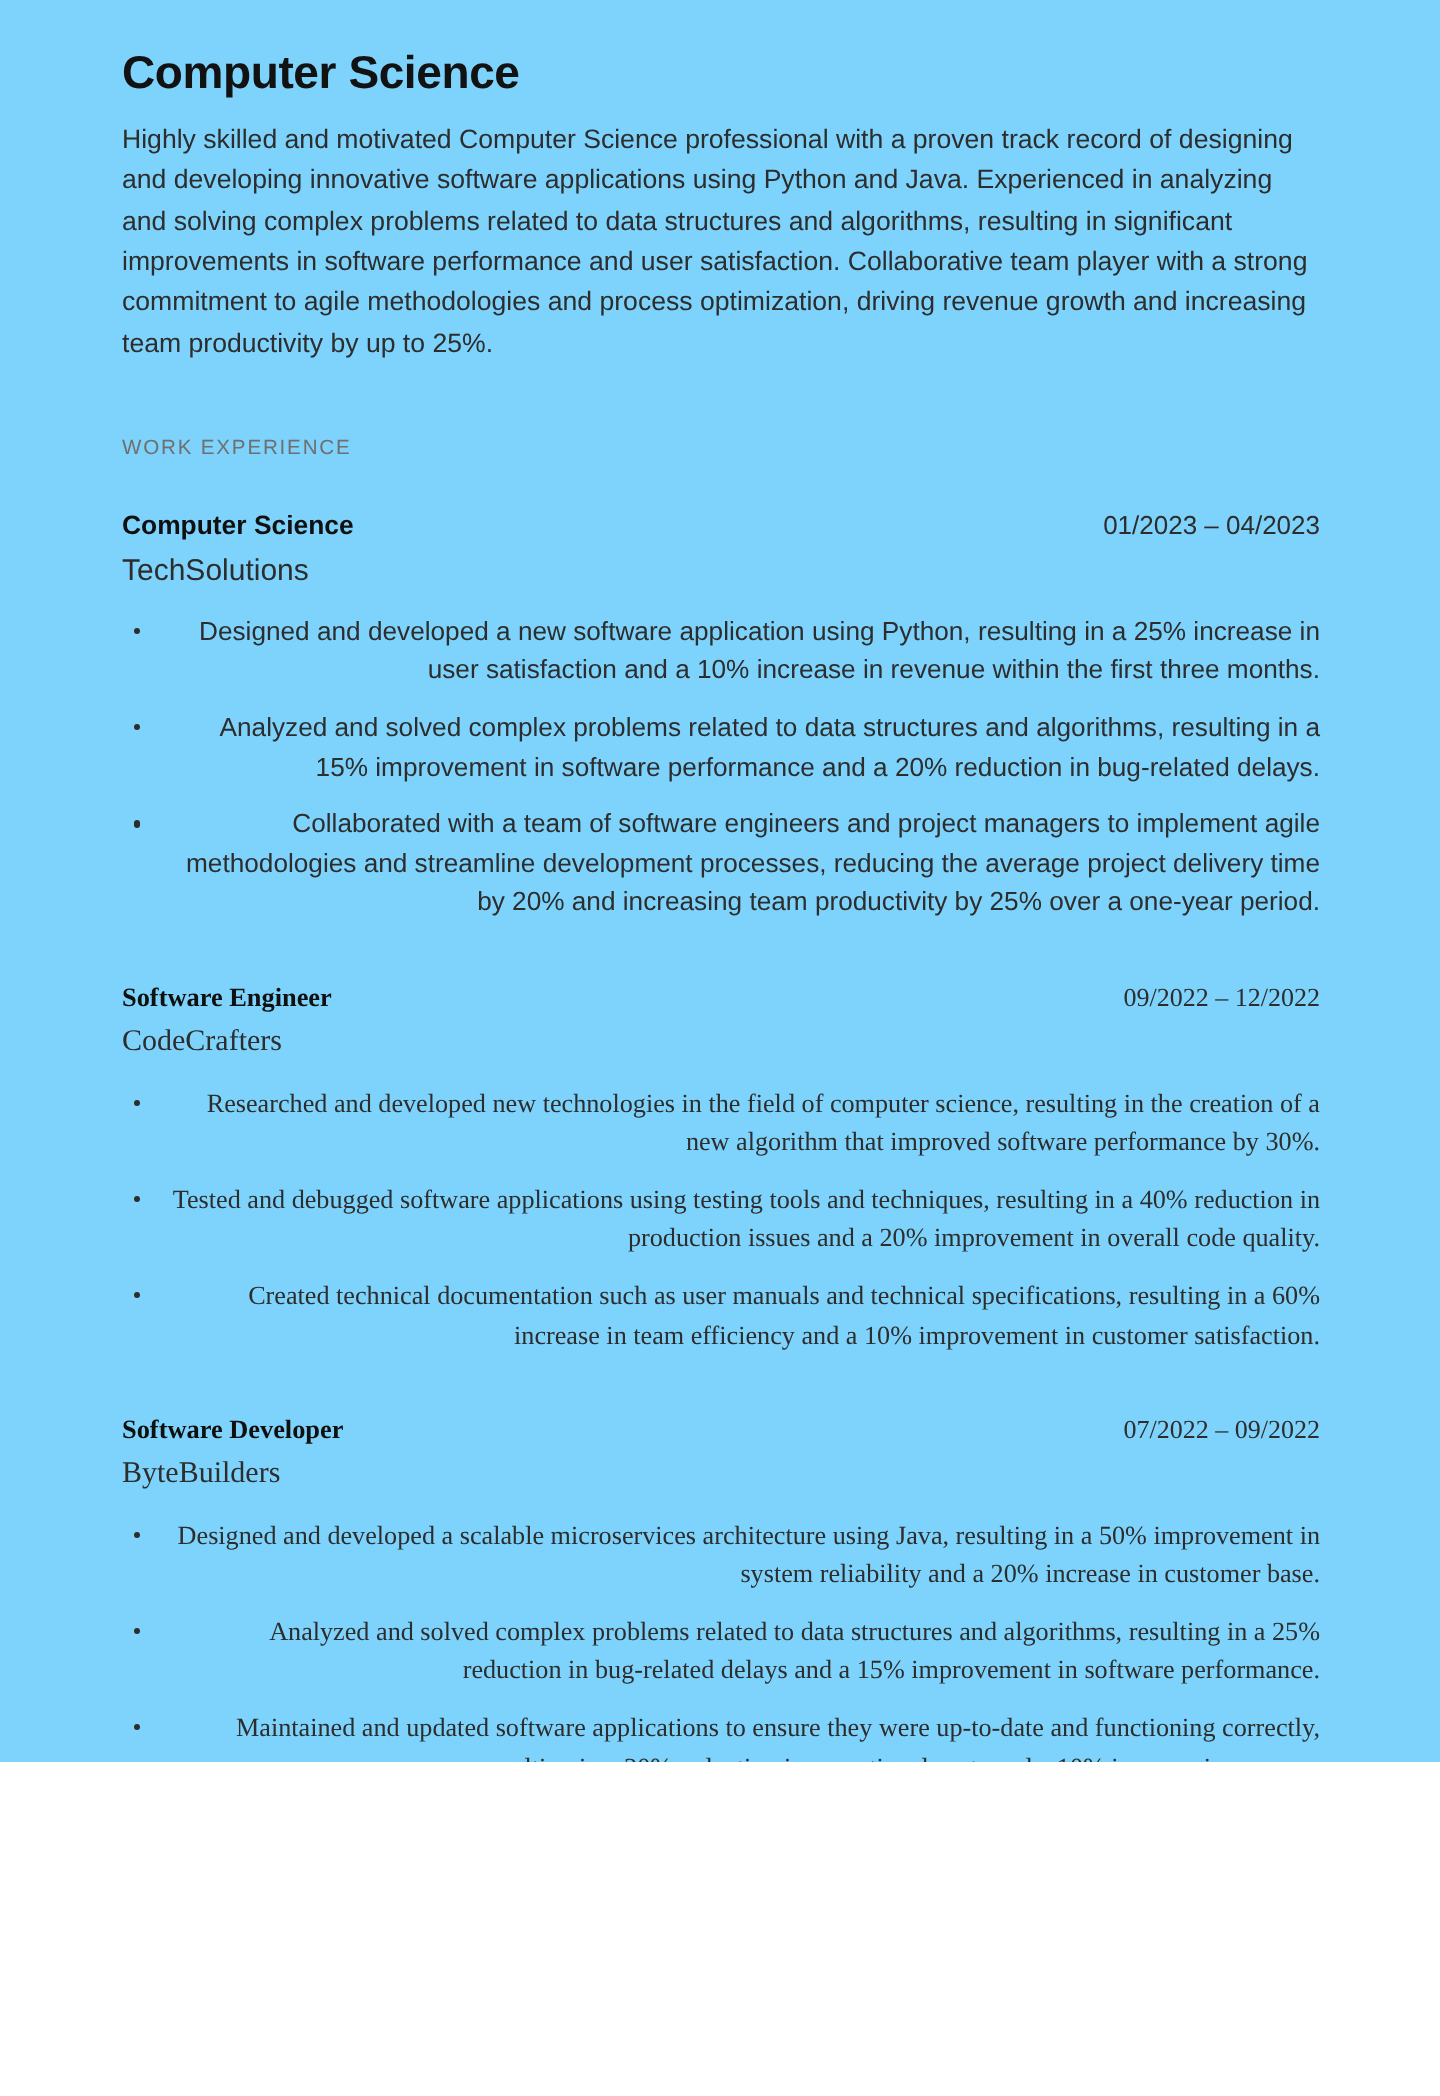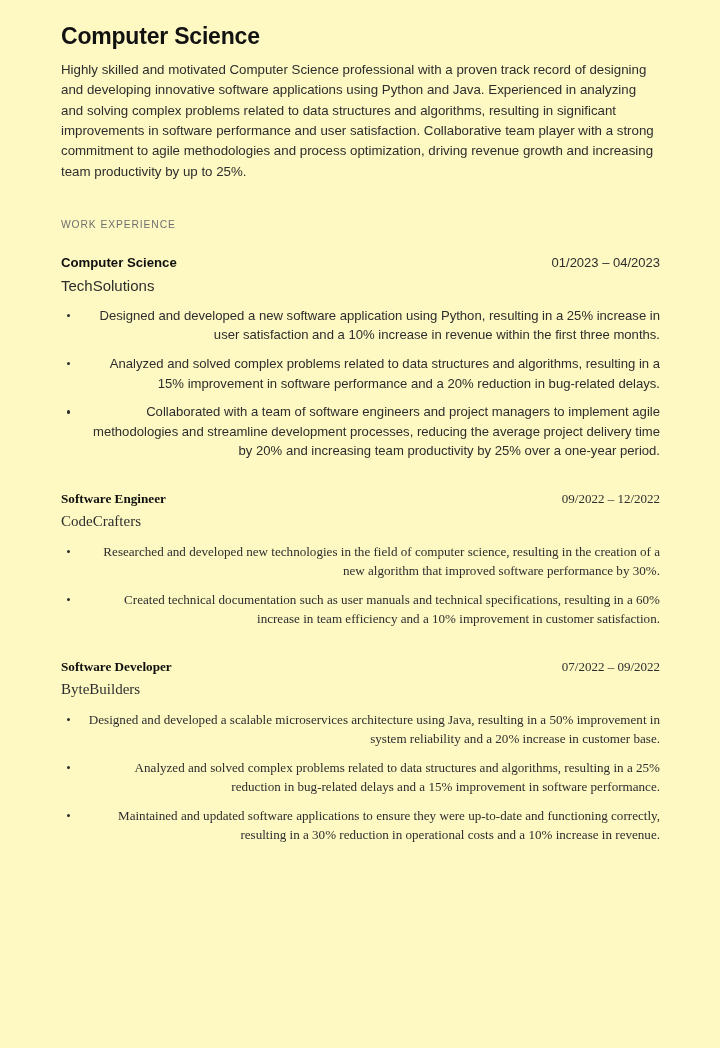--- a/index.html
+++ b/index.html
@@ -11,24 +11,24 @@
     width: 720px;
     height: 1048px;
     font-family: "Liberation Sans", sans-serif;
     color: #1d1d1d;
     -webkit-font-smoothing: antialiased;
   }
 
   .page {
     position: relative;
     width: 720px;
-    height: 1048px;
+    height: 881px;
     box-sizing: border-box;
     padding: 0 60px 0 61px;
-    background: #fef9c3;
+    background: #7dd3fc;
     overflow: hidden;
   }
 
   
   .doc-title {
     margin: 0;
     padding-top: 22px;
     font-size: 23px;
     font-weight: bold;
     letter-spacing: -0.2px;
@@ -147,20 +147,21 @@
     </div>
 
     <div class="entry">
       <div class="entry-head">
         <span class="entry-title">Software Engineer</span>
         <span class="entry-dates">09/2022 – 12/2022</span>
       </div>
       <div class="entry-company">CodeCrafters</div>
       <ul class="bullets">
         <li><span class="bullet-dot"></span><span>Researched and developed new technologies in the field of computer science, resulting in the creation of a new algorithm that improved software performance by 30%.</span></li>
+        <li><span class="bullet-dot"></span><span>Tested and debugged software applications using testing tools and techniques, resulting in a 40% reduction in production issues and a 20% improvement in overall code quality.</span></li>
         <li><span class="bullet-dot"></span><span>Created technical documentation such as user manuals and technical specifications, resulting in a 60% increase in team efficiency and a 10% improvement in customer satisfaction.</span></li>
       </ul>
     </div>
 
     <div class="entry">
       <div class="entry-head">
         <span class="entry-title">Software Developer</span>
         <span class="entry-dates">07/2022 – 09/2022</span>
       </div>
       <div class="entry-company">ByteBuilders</div>

